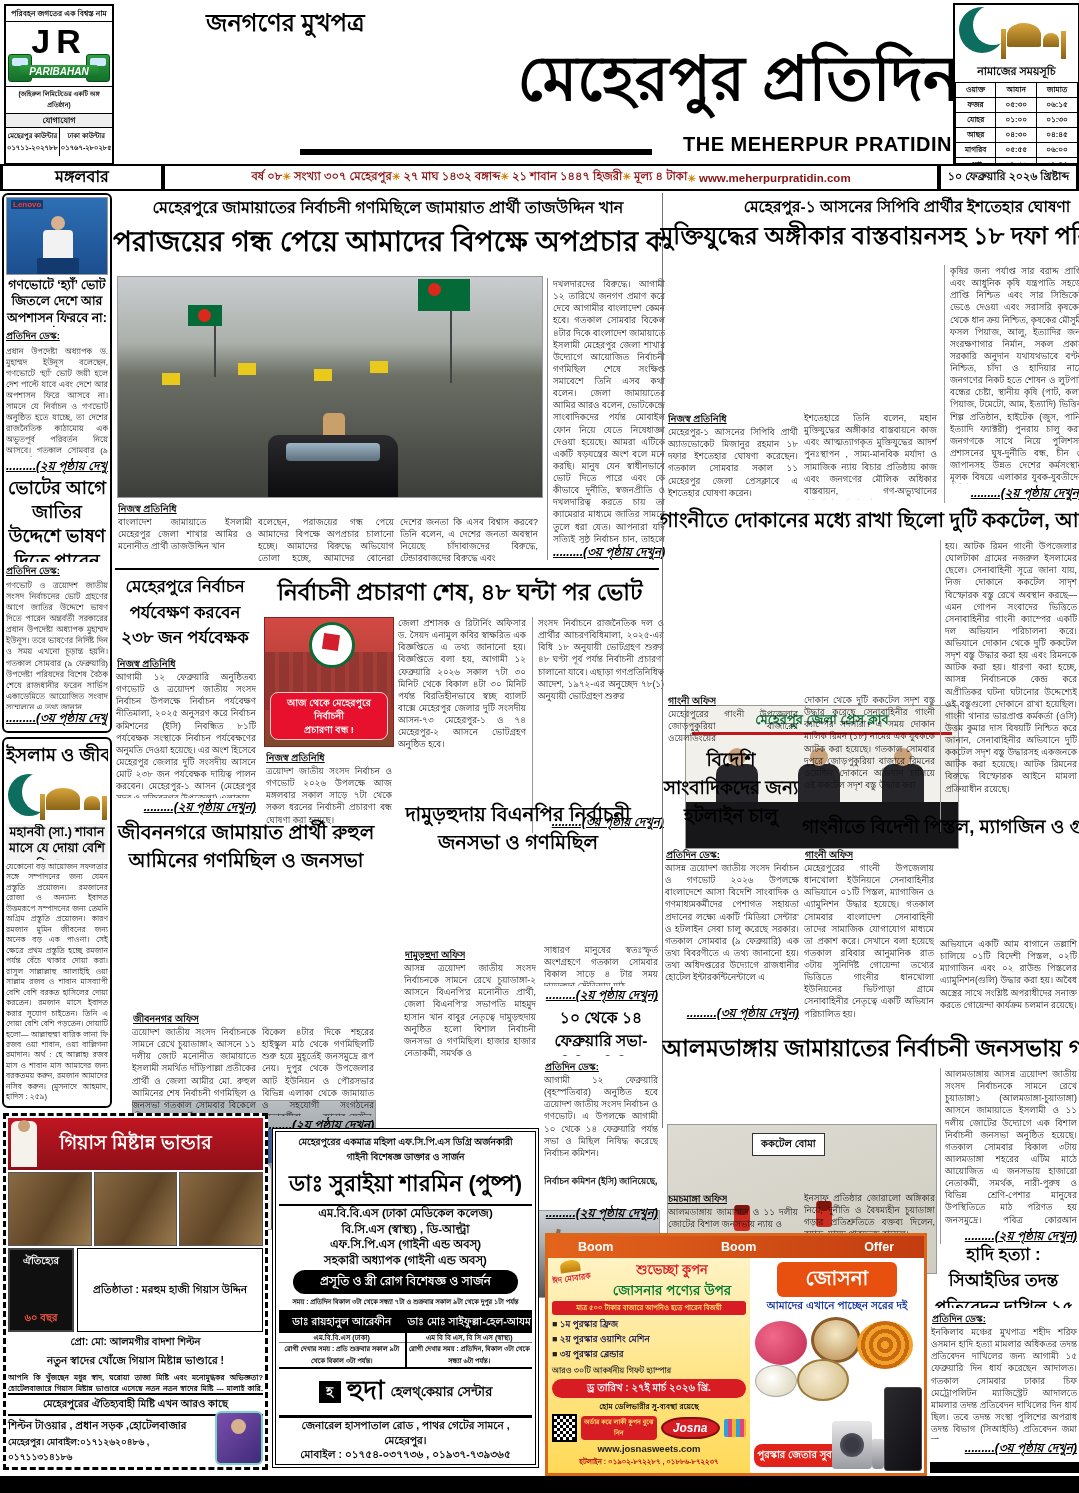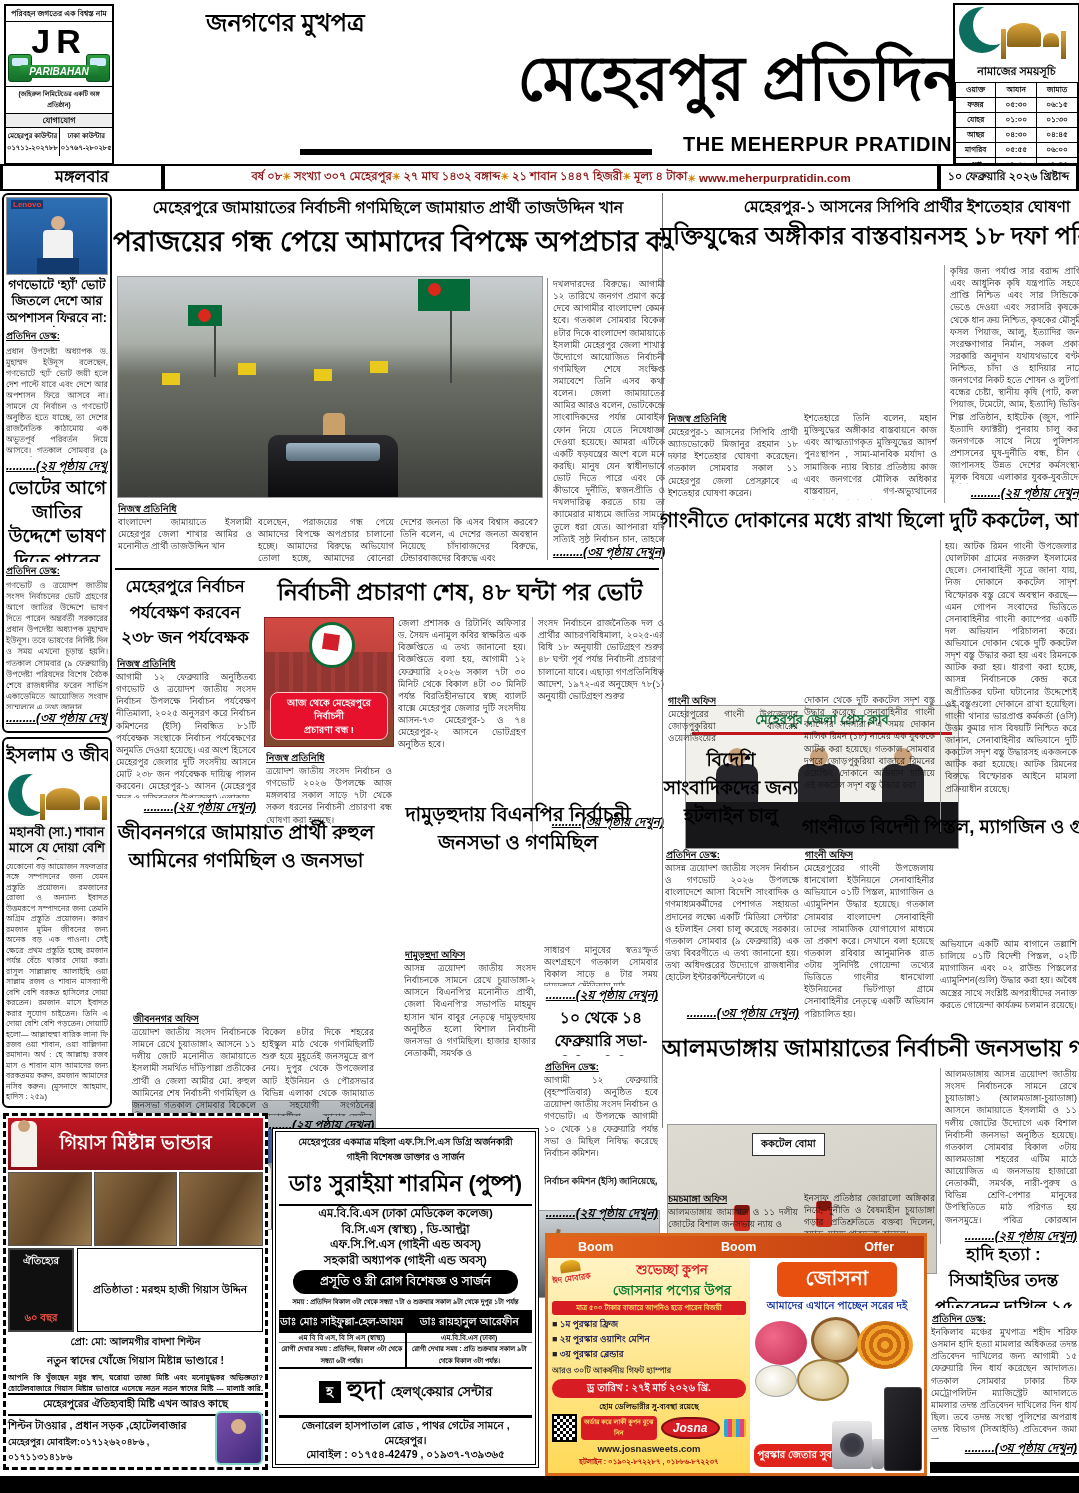--- a/index.html
+++ b/index.html
@@ -574,42 +574,42 @@
     <div id="c-h2">গাইনী বিশেষজ্ঞ ডাক্তার ও সার্জন</div>
     <div id="c-name">ডাঃ সুরাইয়া শারমিন (পুষ্প)</div>
     <div class="c-cred">এম.বি.বি.এস (ঢাকা মেডিকেল কলেজ)</div>
     <div class="c-cred">বি.সি.এস (স্বাস্থ্য) , ডি-আল্ট্রা</div>
     <div class="c-cred">এফ.সি.পি.এস (গাইনী এন্ড অবস্)</div>
     <div class="c-cred">সহকারী অধ্যাপক (গাইনী এন্ড অবস্)</div>
     <div id="c-pill">প্রসূতি ও স্ত্রী রোগ বিশেষজ্ঞ ও সার্জন</div>
     <div id="c-hours">সময় : প্রতিদিন বিকাল ৩টা থেকে সন্ধ্যা ৭টা ও শুক্রবার সকাল ৯টা থেকে দুপুর ১টা পর্যন্ত</div>
     <div id="c-cols">
       <div class="c-col">
+        <div class="c-dochead">ডাঃ রায়হানুল আরেফীন</div>
+        <div class="c-creds">
+            <div>এম.বি.বি.এস (ঢাকা)</div>
+          </div>
+        <div class="c-when">রোগী দেখার সময় : প্রতি শুক্রবার সকাল ৯টা থেকে বিকাল ৩টা পর্যন্ত।</div>
+      </div>
+      <div class="c-col">
         <div class="c-dochead">ডাঃ মোঃ সাইফুল্লা-হেল-আযম</div>
         <div class="c-creds">
             <div>এম বি বি এস, বি সি এস (স্বাস্থ্য)</div>
           </div>
         <div class="c-when">রোগী দেখার সময় : প্রতিদিন, বিকাল ৩টা থেকে সন্ধ্যা ৬টা পর্যন্ত।</div>
       </div>
-      <div class="c-col">
-        <div class="c-dochead">ডাঃ রায়হানুল আরেফীন</div>
-        <div class="c-creds">
-            <div>এম.বি.বি.এস (ঢাকা)</div>
-          </div>
-        <div class="c-when">রোগী দেখার সময় : প্রতি শুক্রবার সকাল ৯টা থেকে বিকাল ৩টা পর্যন্ত।</div>
-      </div>
     </div>
     <div id="c-huda">
       <div id="c-logo">হ</div>
       <span class="big">হুদা</span>
       <span class="rest">হেলথ্‌কেয়ার সেন্টার</span>
     </div>
     <div id="c-addr">
       <div>জেনারেল হাসপাতাল রোড , পাথর গেটের সামনে , মেহেরপুর।</div>
-      <div>মোবাইল : ০১৭৫৪-42479 , ০১৯৩৭-৭৩৯৩৬৫</div>
+      <div>মোবাইল : ০১৭৫৪-০৩৭৭৩৬ , ০১৯৩৭-৭৩৯৩৬৫</div>
     </div>
   </div>
 
   <div id="ad-josna" class="abs">
     <div id="j-top">
       <span>Boom</span>
       <span>Boom</span>
       <span>Offer</span>
     </div>
     <div id="j-body">

